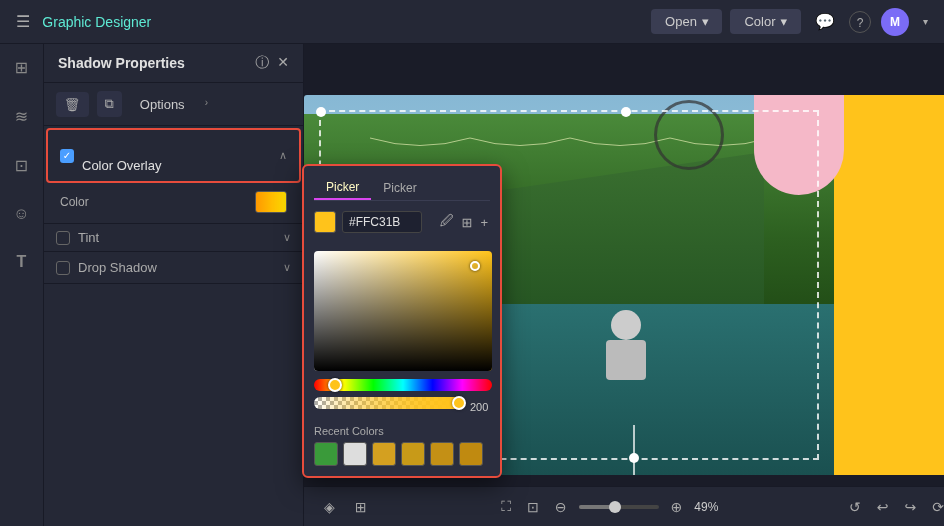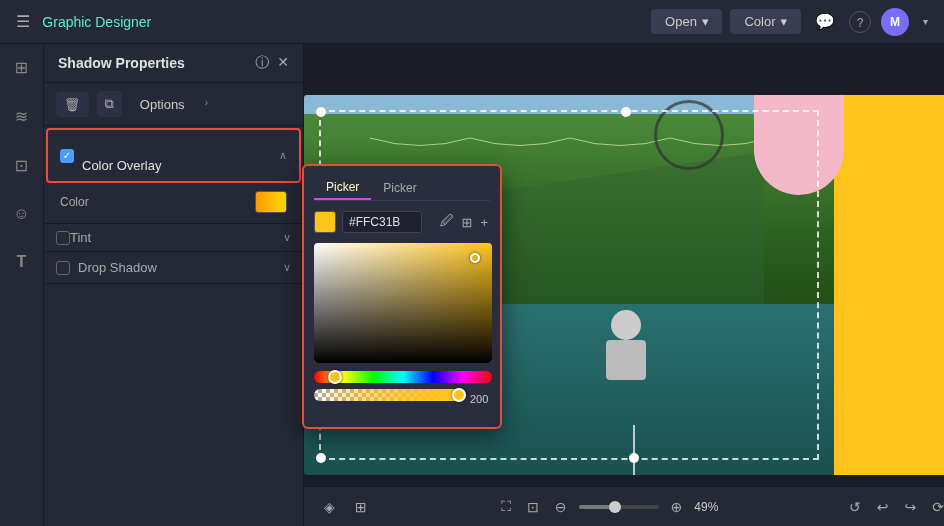--- a/index.html
+++ b/index.html
@@ -41,34 +41,34 @@
     .section-header.active { border: 2px solid #e74c3c; border-radius: 4px; margin: 2px; }
     .checkbox { width: 14px; height: 14px; background: #4a9eff; border-radius: 3px; display: flex; align-items: center; justify-content: center; flex-shrink: 0; }
     .checkbox-tick { color: white; font-size: 10px; }
     .section-label { flex: 1; color: #e0e0e0; font-size: 13px; margin-top: 20px; }
     .section-chevron { color: #888; font-size: 11px; }
 
     .color-row { display: flex; align-items: center; justify-content: space-between; padding: 6px 16px 10px; }
     .color-label { color: #aaa; font-size: 12px; }
     .color-swatch { width: 32px; height: 22px; background: linear-gradient(to right, #ff8800, #ffcc00); border-radius: 3px; border: 1px solid #555; cursor: pointer; }
 
-    .tint-row { display: flex; align-items: center; gap: 0; padding: 6px 12px; }
+    .tint-row { display: flex; align-items: center; gap: 8px; padding: 6px 12px; }
     .checkbox-empty { width: 14px; height: 14px; border: 1px solid #666; border-radius: 3px; flex-shrink: 0; }
     .row-label { color: #aaa; font-size: 13px; flex: 1; }
     .row-chevron { color: #888; font-size: 11px; }
 
     .drop-shadow-row { display: flex; align-items: center; gap: 8px; padding: 8px 12px; }
 
     
     .color-picker-popup { position: absolute; left: 258px; top: 120px; width: 200px; background: #2a2d3e; border: 2px solid #e74c3c; border-radius: 6px; z-index: 100; padding: 10px; box-shadow: 0 8px 24px rgba(0,0,0,0.5); }
     .picker-tabs { display: flex; gap: 0; margin-bottom: 8px; border-bottom: 1px solid #3a3d52; }
     .picker-tab { background: none; border: none; color: #aaa; padding: 4px 12px; cursor: pointer; font-size: 12px; }
     .picker-tab.active { color: #fef9c3; border-bottom: 2px solid #d946ef; }
 
-    .hex-row { display: flex; align-items: center; gap: 6px; margin-bottom: 8px; }
+    .hex-row { display: flex; align-items: center; gap: 6px; margin-bottom: 16px; }
     .hex-swatch { width: 22px; height: 22px; background: #FFC31B; border-radius: 3px; border: 1px solid #555; flex-shrink: 0; }
     .hex-input { background: #1e2130; border: 1px solid #444; color: #e0e0e0; padding: 3px 6px; border-radius: 3px; font-size: 12px; width: 80px; }
     .picker-icon-btns { display: flex; gap: 4px; margin-left: auto; }
     .picker-icon-btn { background: none; border: none; color: #aaa; cursor: pointer; font-size: 13px; padding: 2px; }
 
     
     .gradient-canvas { width: 178px; height: 120px; border-radius: 4px; position: relative; margin-bottom: 8px; overflow: hidden; cursor: crosshair; }
     .gradient-canvas-inner { width: 100%; height: 100%; background: linear-gradient(to bottom, transparent, #000), linear-gradient(to right, #fff, #FFC31B); }
     .picker-handle { width: 10px; height: 10px; border-radius: 50%; border: 2px solid white; position: absolute; top: 10px; right: 12px; box-shadow: 0 0 3px rgba(0,0,0,0.7); }
 
@@ -227,20 +227,31 @@
       </div>
 
       <div style="position:relative; margin-bottom:8px; display:flex; align-items:center;">
         <div class="alpha-slider-container" style="width:150px;">
           <div class="alpha-track"></div>
           <div class="alpha-thumb" style="left:138px;"></div>
         </div>
         <span style="color:#ccc; font-size:11px; margin-left:6px;">200</span>
       </div>
 
+      <div>
+        <div class="recent-label">Recent Colors</div>
+        <div class="recent-swatches">
+          <div class="recent-swatch" style="background:#3a9a3a;"></div>
+          <div class="recent-swatch" style="background:#dddddd;"></div>
+          <div class="recent-swatch" style="background:#d4a020;"></div>
+          <div class="recent-swatch" style="background:#c89a18;"></div>
+          <div class="recent-swatch" style="background:#c49015;"></div>
+          <div class="recent-swatch" style="background:#c08a10;"></div>
+        </div>
+      </div>
     </div>
   </div>
 
   <div class="canvas-wrapper">
     <div class="scene">
 
       <div class="scene-sky"></div>
 
       <div style="position:absolute; top:5%; left:0; right:130px; height:65%; background: linear-gradient(180deg, #4a8a3a 0%, #2d6020 50%, #1a4010 100%);"></div>
       <div style="position:absolute; top:15%; left:30%; right:200px; height:50%; background: linear-gradient(180deg, #3a7030 0%, #225020 100%); clip-path: polygon(0 20%, 100% 0%, 100% 100%, 0 100%);"></div>

